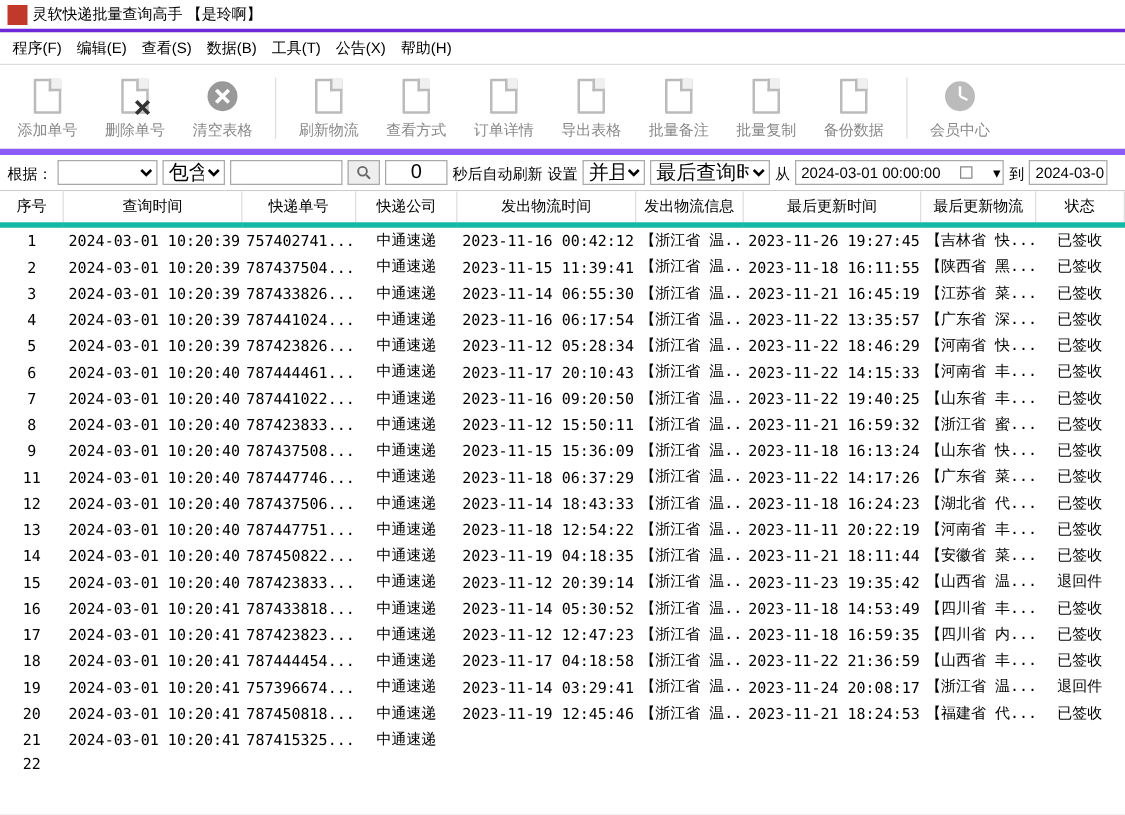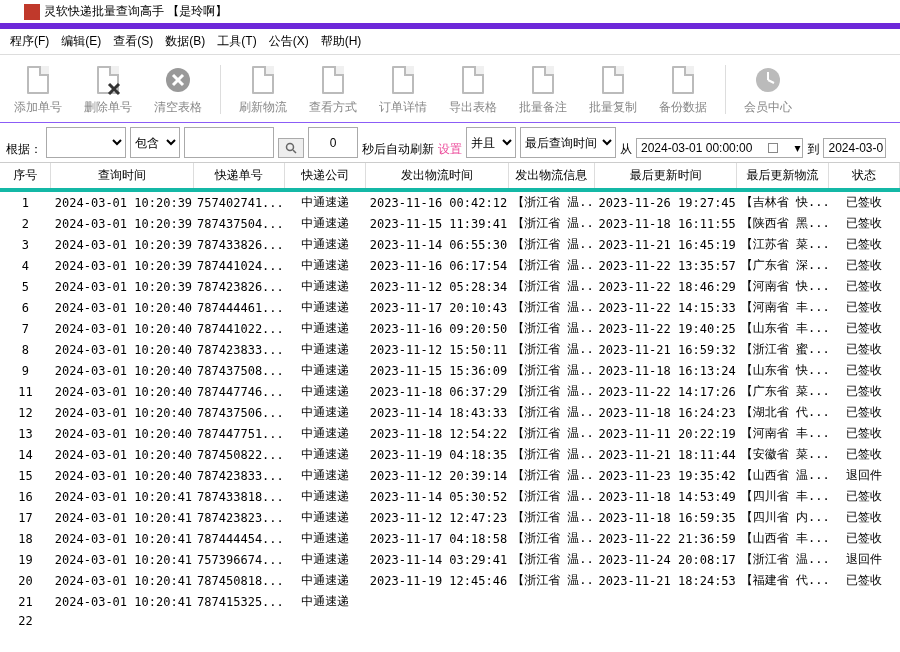--- a/index.html
+++ b/index.html
@@ -7,45 +7,45 @@
     margin: 0;
     font-family: "Microsoft YaHei", "SimSun", sans-serif;
     font-size: 12px;
     background: #f0f0f0;
     overflow: hidden;
     width: 900px;
     height: 652px;
   }
   .titlebar {
     background: #fff;
-    padding: 3px 24px;
+    padding: 3px 6px;
     display: flex;
     align-items: center;
     gap: 4px;
-    border-bottom: 6px solid #6d28d9;
+    border-bottom: 3px solid #6d28d9;
   }
   .titlebar-icon {
     width: 16px; height: 16px;
     background: #c0392b;
     display: inline-block;
   }
   .menubar {
     background: #fff;
     padding: 2px 6px;
     display: flex;
     gap: 4px;
     border-bottom: 1px solid #ddd;
   }
   .menubar span { padding: 2px 4px; cursor: default; }
   .toolbar {
     background: #fff;
     padding: 6px 4px 4px;
     display: flex;
     gap: 2px;
-    border-bottom: 1px solid #8b5cf6;
+    border-bottom: 5px solid #8b5cf6;
   }
   .tb-btn {
     display: flex;
     flex-direction: column;
     align-items: center;
     justify-content: flex-start;
     width: 68px;
     padding: 2px 0;
     cursor: pointer;
     color: #888;
@@ -66,22 +66,22 @@
     background: #fff;
     padding: 4px 6px;
     display: flex;
     align-items: flex-end;
     gap: 4px;
     border-bottom: 1px solid #ccc;
     flex-wrap: nowrap;
     overflow: hidden;
   }
   .filterbar input, .filterbar select {
-    font-size: 12px;
-    height: 31px;
+    font-size: 16px;
+    height: 20px;
     border: 1px solid #aaa;
     background: #fff;
   }
   .filterbar .combo { width: 80px; }
   .filterbar .btn {
     border: 1px solid #aaa;
     background: #eee;
     height: 20px;
     padding: 0 6px;
     display: inline-flex;
@@ -300,21 +300,21 @@
   </select>
   <input class="combo" style="width: 90px;">
   <span class="btn">
     <svg width="12" height="12" viewBox="0 0 12 12">
         <circle cx="5" cy="5" r="3.5" fill="none" stroke="#666" stroke-width="1.5"></circle>
         <line x1="8" y1="8" x2="11" y2="11" stroke="#666" stroke-width="1.5"></line>
       </svg>
   </span>
   <input class="num" value="0" style="">
   <span style="color:#000000">秒后自动刷新</span>
-  <span style="color:#ec4899;cursor:pointer">设置</span>
+  <span style="color:#000000;cursor:pointer">设置</span>
   <select class="combo" style="width:50px"><option>并且</option></select>
   <select class="combo" style="width:96px"><option>最后查询时间</option></select>
   <span>从</span>
   <span class="date-input">
     <span>2024-03-01 00:00:00</span>
     <span class="dd"></span>
     <span>▾</span>
   </span>
   <span>到</span>
   <span class="date-input">

